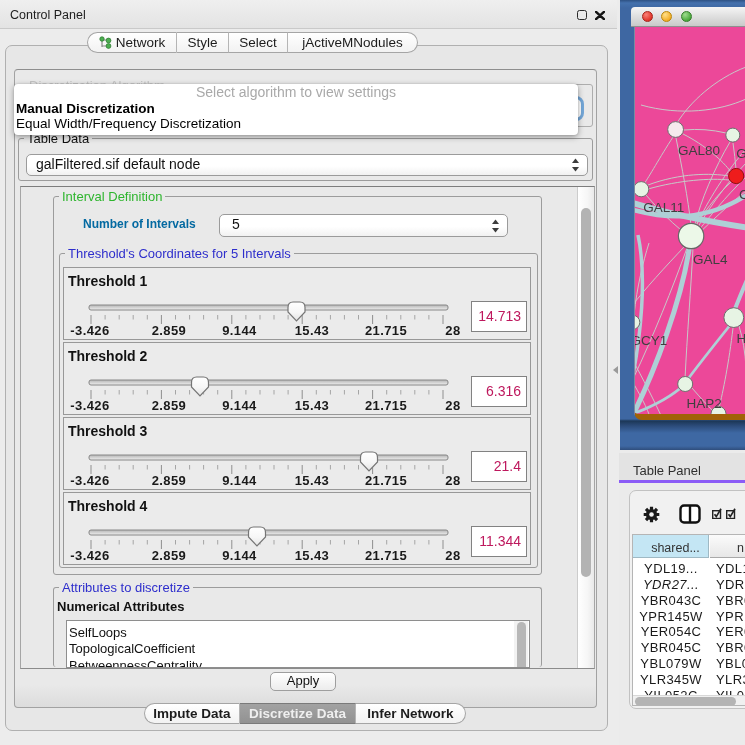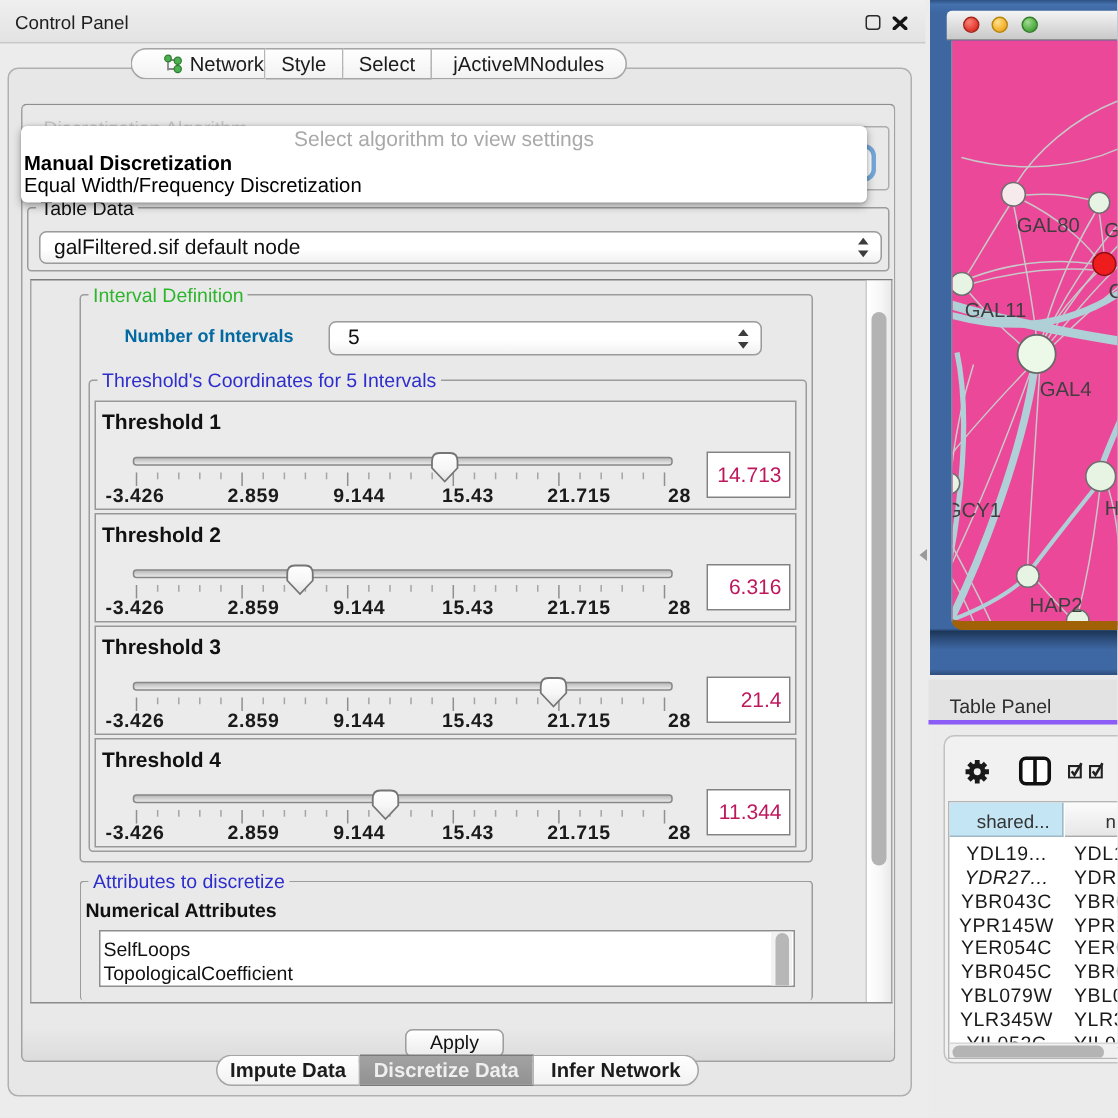--- a/index.html
+++ b/index.html
@@ -76,21 +76,21 @@
   </div>
 <div id="tb-sq" class="abs"></div>
 <svg class="abs" style="left:594.5px; top:11px;" width="10" height="9" viewBox="0 0 10 9">
     <path d="M1 0.8 L9 8.2 M9 0.8 L1 8.2" stroke="#151515" stroke-width="2.4" stroke-linecap="round"></path>
   </svg>
 
 <div id="outerpanel" class="abs"></div>
 <div id="innerpanel" class="abs"></div>
 
 <div id="toptabs" class="abs seg">
-  <div class="s" style="width:90px;justify-content:flex-end;"><svg width="13" height="14" viewBox="0 0 13 14" style="margin-right:4px;">
+  <div class="s" style="width:90px;"><svg width="13" height="14" viewBox="0 0 13 14" style="margin-right:4px;">
         <path d="M3 3 L3 11 M3 4 L9 4 M3 10 L9 10" stroke="#888" stroke-width="1.2" fill="none"></path>
         <circle cx="3" cy="3" r="2.2" fill="#4caf50" stroke="#2e7d32" stroke-width="0.8"></circle>
         <circle cx="9.5" cy="4.5" r="2.4" fill="#4caf50" stroke="#2e7d32" stroke-width="0.8"></circle>
         <circle cx="9.5" cy="10" r="2.4" fill="#4caf50" stroke="#2e7d32" stroke-width="0.8"></circle>
       </svg>Network</div>
   <div class="s" style="width:52px;">Style</div>
   <div class="s" style="width:59px;">Select</div>
   <div class="s" style="width:130px;">jActiveMNodules</div>
 </div>
 
@@ -204,29 +204,29 @@
       <text x="389" y="66.5" font-size="13" font-weight="bold" letter-spacing="0.4" fill="#1a1a1a" text-anchor="middle" font-family="Liberation Sans, sans-serif">28</text>
       <path d="M184.5 39.5 Q184.5 34 189.5 34 L196.5 34 Q201.5 34 201.5 39.5 L201.5 44 L193.0 53 L184.5 44 Z" fill="url(#thm)" stroke="#757575" stroke-width="1.2"></path>
     </svg>
     <div class="val">11.344</div>
   </div>
 
 <div class="abs group" style="left:53px; top:587px; width:489px; height:80px; border-bottom:none;">
   <span class="gtitle blab">Attributes to discretize</span>
 </div>
 <div class="abs bold" style="left:57px; top:598.5px; font-size:13px; color:#111;">Numerical Attributes</div>
-<div class="abs" style="left:66px; top:620px; width:464px; height:38px; background:#fff; border:1px solid #8e8e8e; font-size:13px; color:#111; overflow:hidden;">
+<div class="abs" style="left:66px; top:620px; width:464px; height:48px; background:#fff; border:1px solid #8e8e8e; font-size:13px; color:#111; overflow:hidden;">
   <div style="position:absolute; left:2px; top:3.5px;">SelfLoops</div>
   <div style="position:absolute; left:2px; top:20px;">TopologicalCoefficient</div>
   <div style="position:absolute; left:2px; top:36.5px;">BetweennessCentrality</div>
   <div style="position:absolute; right:1px; top:0; width:14px; height:46px; background:#f2f2f2;"></div>
   <div style="position:absolute; right:3px; top:1px; width:9px; height:45px; background:#b7b7b7; border-radius:5px 5px 0 0;"></div>
 </div>
 
-<div class="abs" style="left:270px; top:672px; width:66px; height:19px; background:linear-gradient(#ffffff,#ececec); border:1px solid #9e9e9e; border-radius:5px; font-size:13px; color:#111; text-align:center; line-height:16px;margin-top:14px;">Apply</div>
+<div class="abs" style="left:270px; top:672px; width:66px; height:19px; background:linear-gradient(#ffffff,#ececec); border:1px solid #9e9e9e; border-radius:5px; font-size:13px; color:#111; text-align:center; line-height:16px;">Apply</div>
 
 <div id="bottabs" class="abs seg">
   <div class="s bold" style="width:96px;">Impute Data</div>
   <div class="s sel bold" style="width:116px;">Discretize Data</div>
   <div class="s bold" style="width:110px;">Infer Network</div>
 </div>
 
 <div id="popup" class="abs">
   <div class="p1">Select algorithm to view settings</div>
   <div class="p2">Manual Discretization</div>

